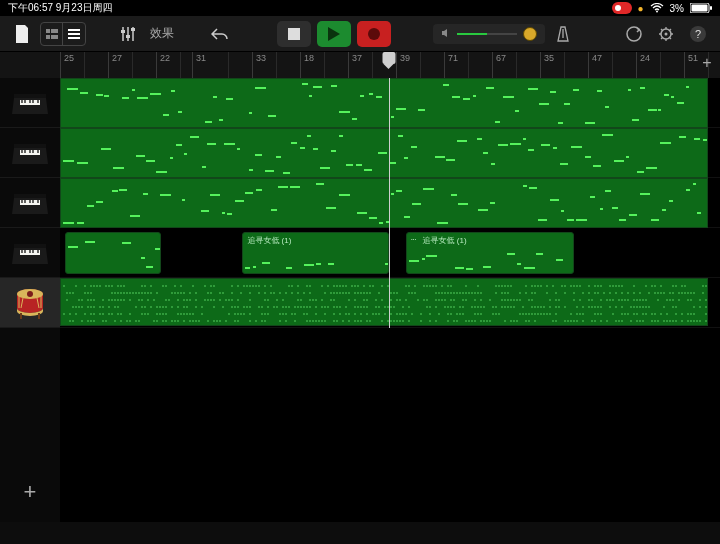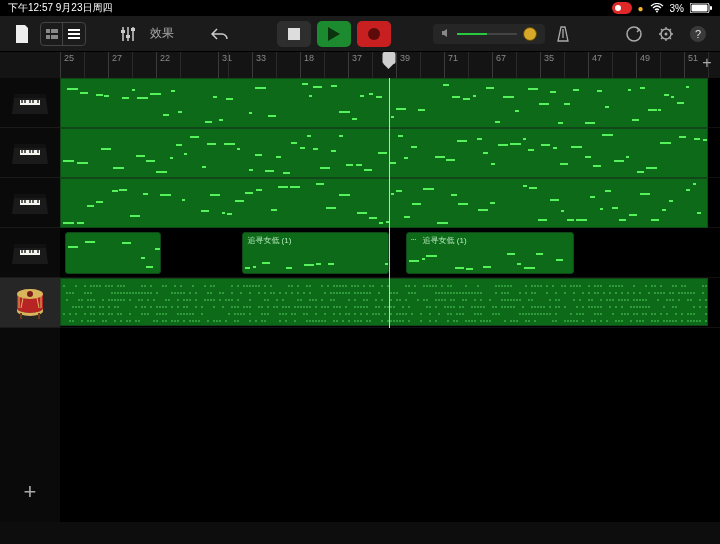--- a/index.html
+++ b/index.html
@@ -58,21 +58,21 @@
 .midi-note{position:absolute;height:2px;background:#55f25c;}
 .midi-note.dim{background:#2f9b3a;}
 
 .plus-btn{position:absolute;left:18px;bottom:18px;width:24px;height:24px;color:#aaa;font-size:22px;display:flex;align-items:center;justify-content:center;}
 .plus-top{position:absolute;right:4px;top:54px;width:18px;height:18px;color:#aaa;font-size:16px;display:flex;align-items:center;justify-content:center;}
 </style>
 </head>
 <body>
 
 <div class="status-bar">
-  <div class="left">下午12:57  9月23日周四</div>
+  <div class="left">下午06:57  9月23日周四</div>
   <div class="right">
     <span>
         <svg width="20" height="12">
           <rect x="0" y="0" width="20" height="12" rx="6" fill="#e02828"></rect>
           <circle cx="6" cy="6" r="3" fill="#fff"></circle>
         </svg>
       </span>
     <span style="color:#f5b52a;">●</span>
     <span>
         <svg width="14" height="10">
@@ -190,39 +190,39 @@
 
 <div class="ruler-row">
   <div class="ruler-gutter"></div>
   <div class="ruler" id="ruler">
       <div class="tick" style="left: 0px; border-left-color: rgb(58, 58, 58);">25</div>
       <div class="tick" style="left: 24px;"></div>
       <div class="tick" style="left: 48px; border-left-color: rgb(58, 58, 58);">27</div>
       <div class="tick" style="left: 72px;"></div>
       <div class="tick" style="left: 96px; border-left-color: rgb(58, 58, 58);">22</div>
       <div class="tick" style="left: 120px;"></div>
-      <div class="tick" style="left: 158px; border-left-color: rgb(58, 58, 58);">31</div>
+      <div class="tick" style="left: 132px; border-left-color: rgb(58, 58, 58);">31</div>
       <div class="tick" style="left: 168px;"></div>
       <div class="tick" style="left: 192px; border-left-color: rgb(58, 58, 58);">33</div>
       <div class="tick" style="left: 216px;"></div>
       <div class="tick" style="left: 240px; border-left-color: rgb(58, 58, 58);">18</div>
       <div class="tick" style="left: 264px;"></div>
       <div class="tick" style="left: 288px; border-left-color: rgb(58, 58, 58);">37</div>
       <div class="tick" style="left: 312px;"></div>
       <div class="tick" style="left: 336px; border-left-color: rgb(58, 58, 58);">39</div>
       <div class="tick" style="left: 360px;"></div>
       <div class="tick" style="left: 384px; border-left-color: rgb(58, 58, 58);">71</div>
       <div class="tick" style="left: 408px;"></div>
       <div class="tick" style="left: 432px; border-left-color: rgb(58, 58, 58);">67</div>
       <div class="tick" style="left: 456px;"></div>
       <div class="tick" style="left: 480px; border-left-color: rgb(58, 58, 58);">35</div>
       <div class="tick" style="left: 504px;"></div>
       <div class="tick" style="left: 528px; border-left-color: rgb(58, 58, 58);">47</div>
       <div class="tick" style="left: 552px;"></div>
-      <div class="tick" style="left: 576px; border-left-color: rgb(58, 58, 58);">49</div>
+      <div class="tick" style="left: 576px; border-left-color: rgb(58, 58, 58);">24</div>
       <div class="tick" style="left: 600px;"></div>
       <div class="tick" style="left: 624px; border-left-color: rgb(58, 58, 58);">51</div>
       <div class="tick" style="left: 648px;"></div>
       <div class="playhead-marker" style="left: 328.8px;"></div>
     </div>
 </div>
 
 <div class="tracks-area">
   <div class="track-headers" id="track-headers">
       <div class="track-header">

